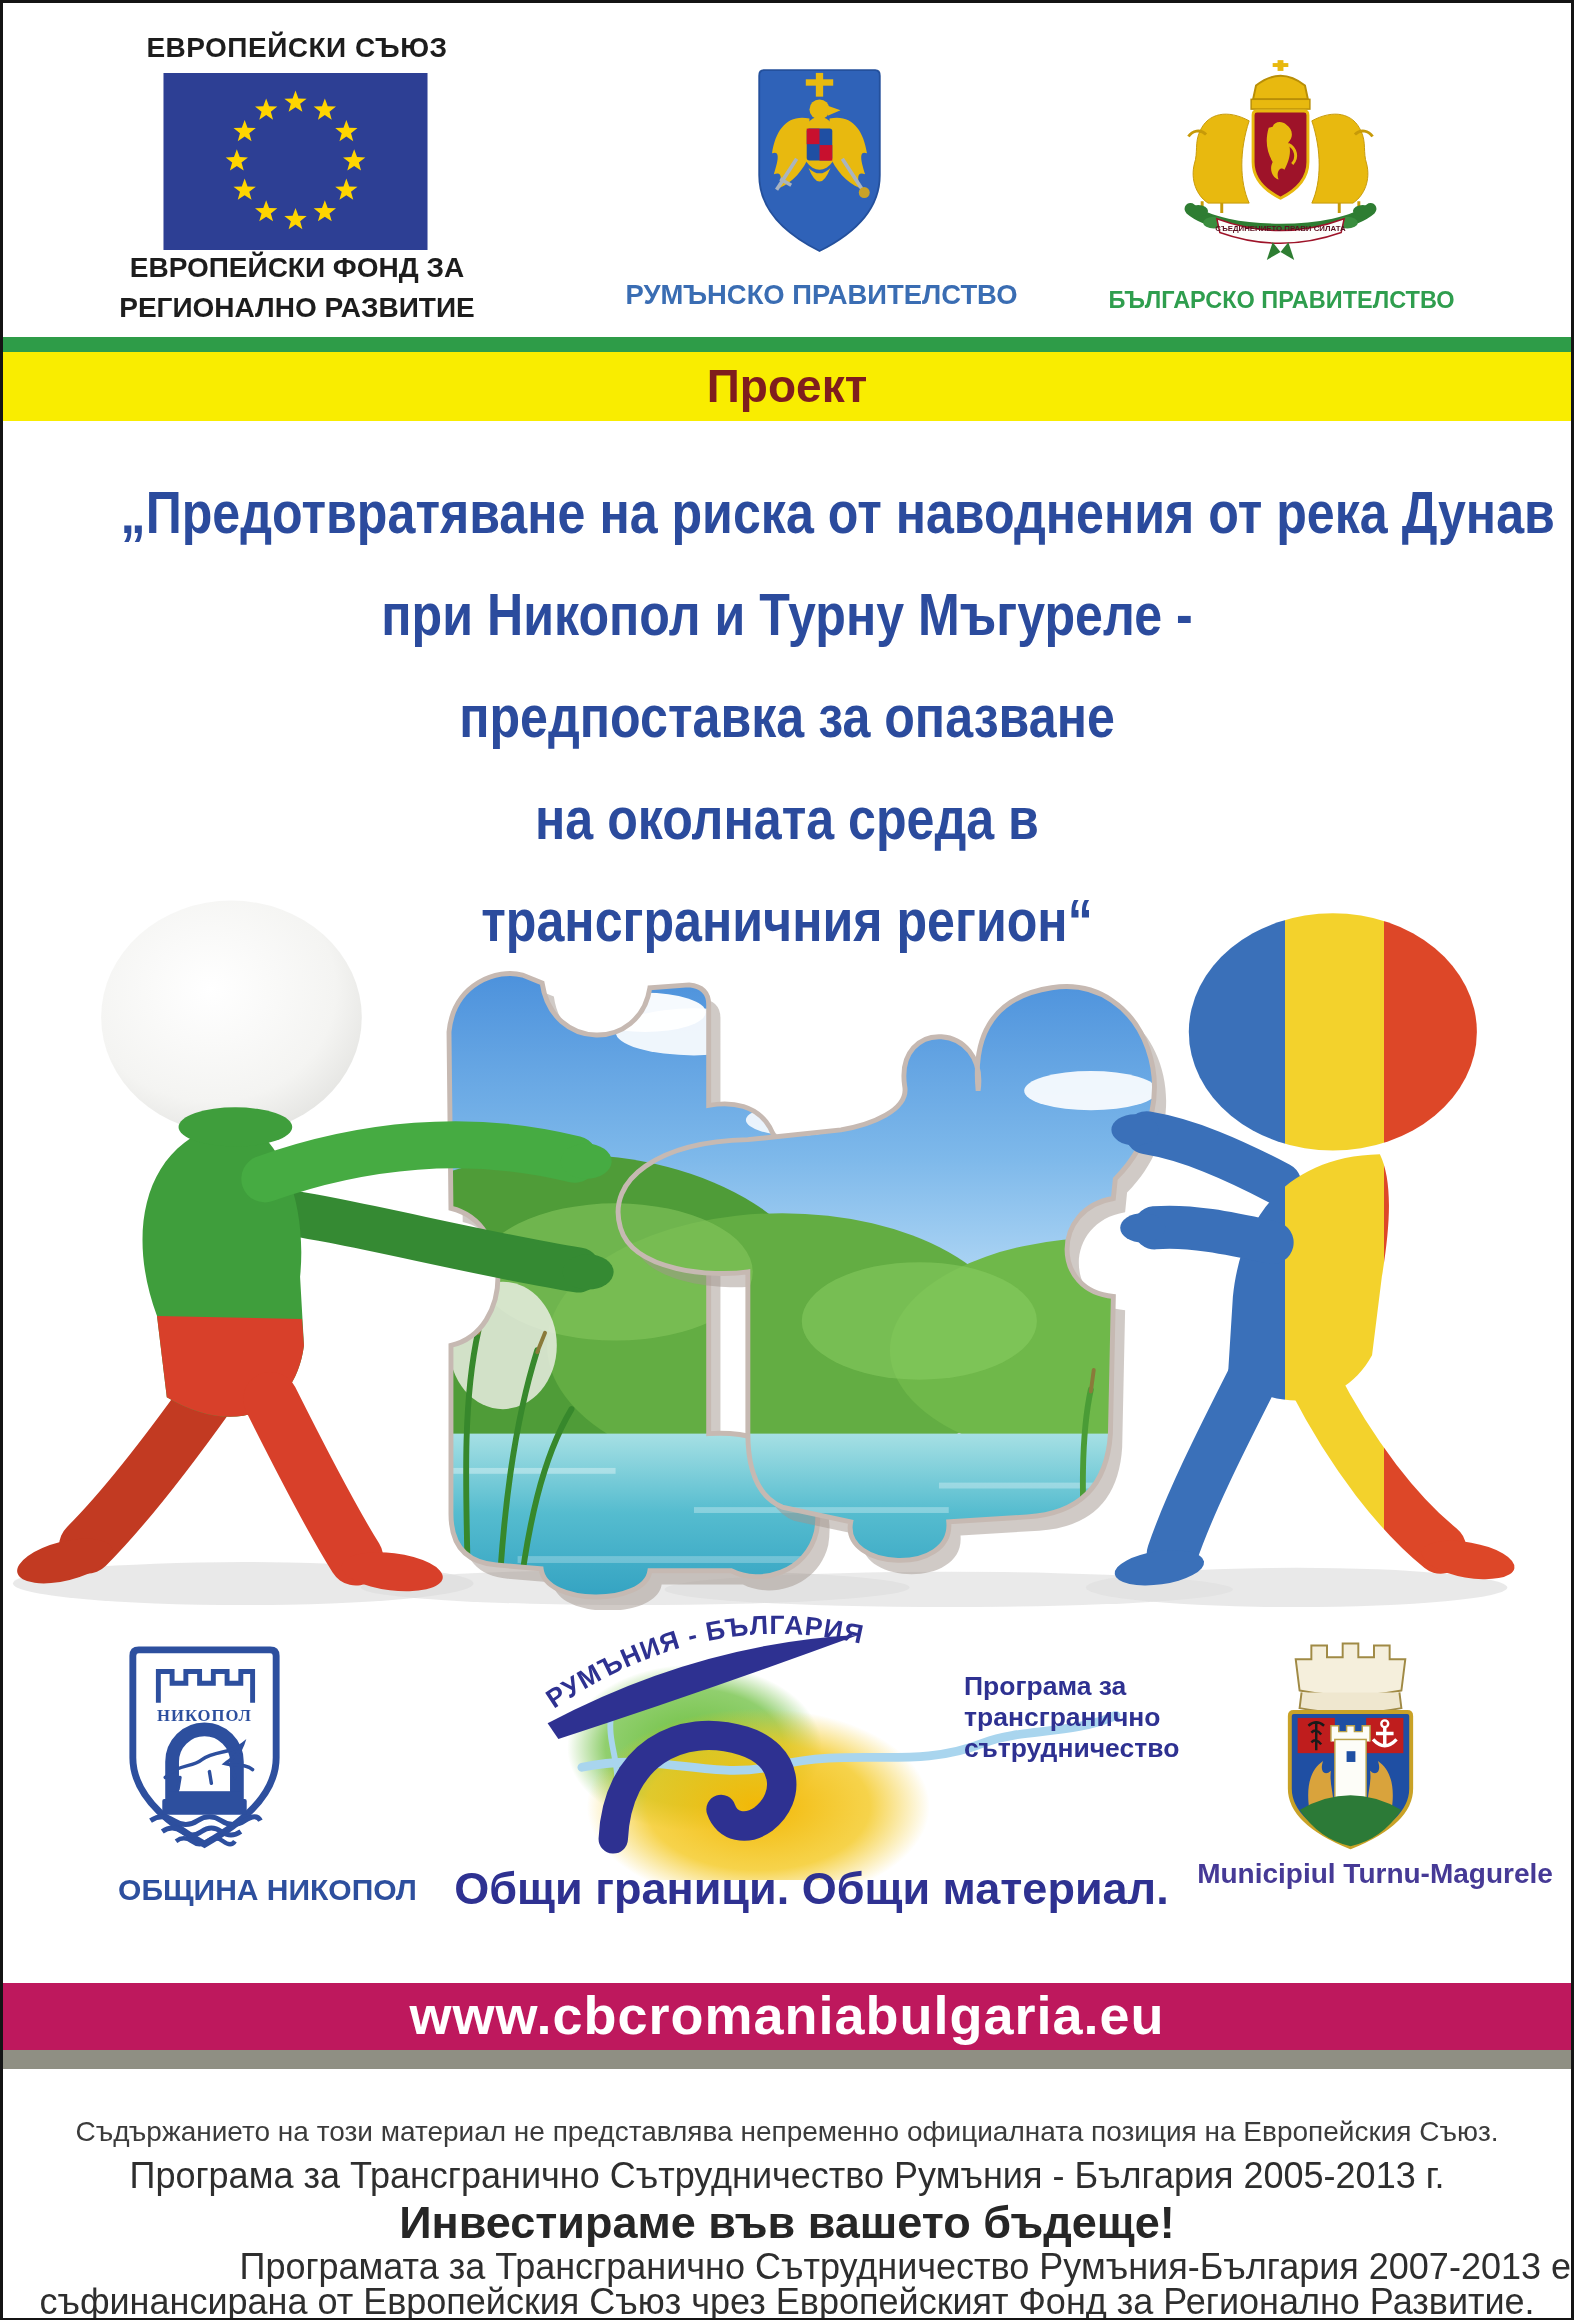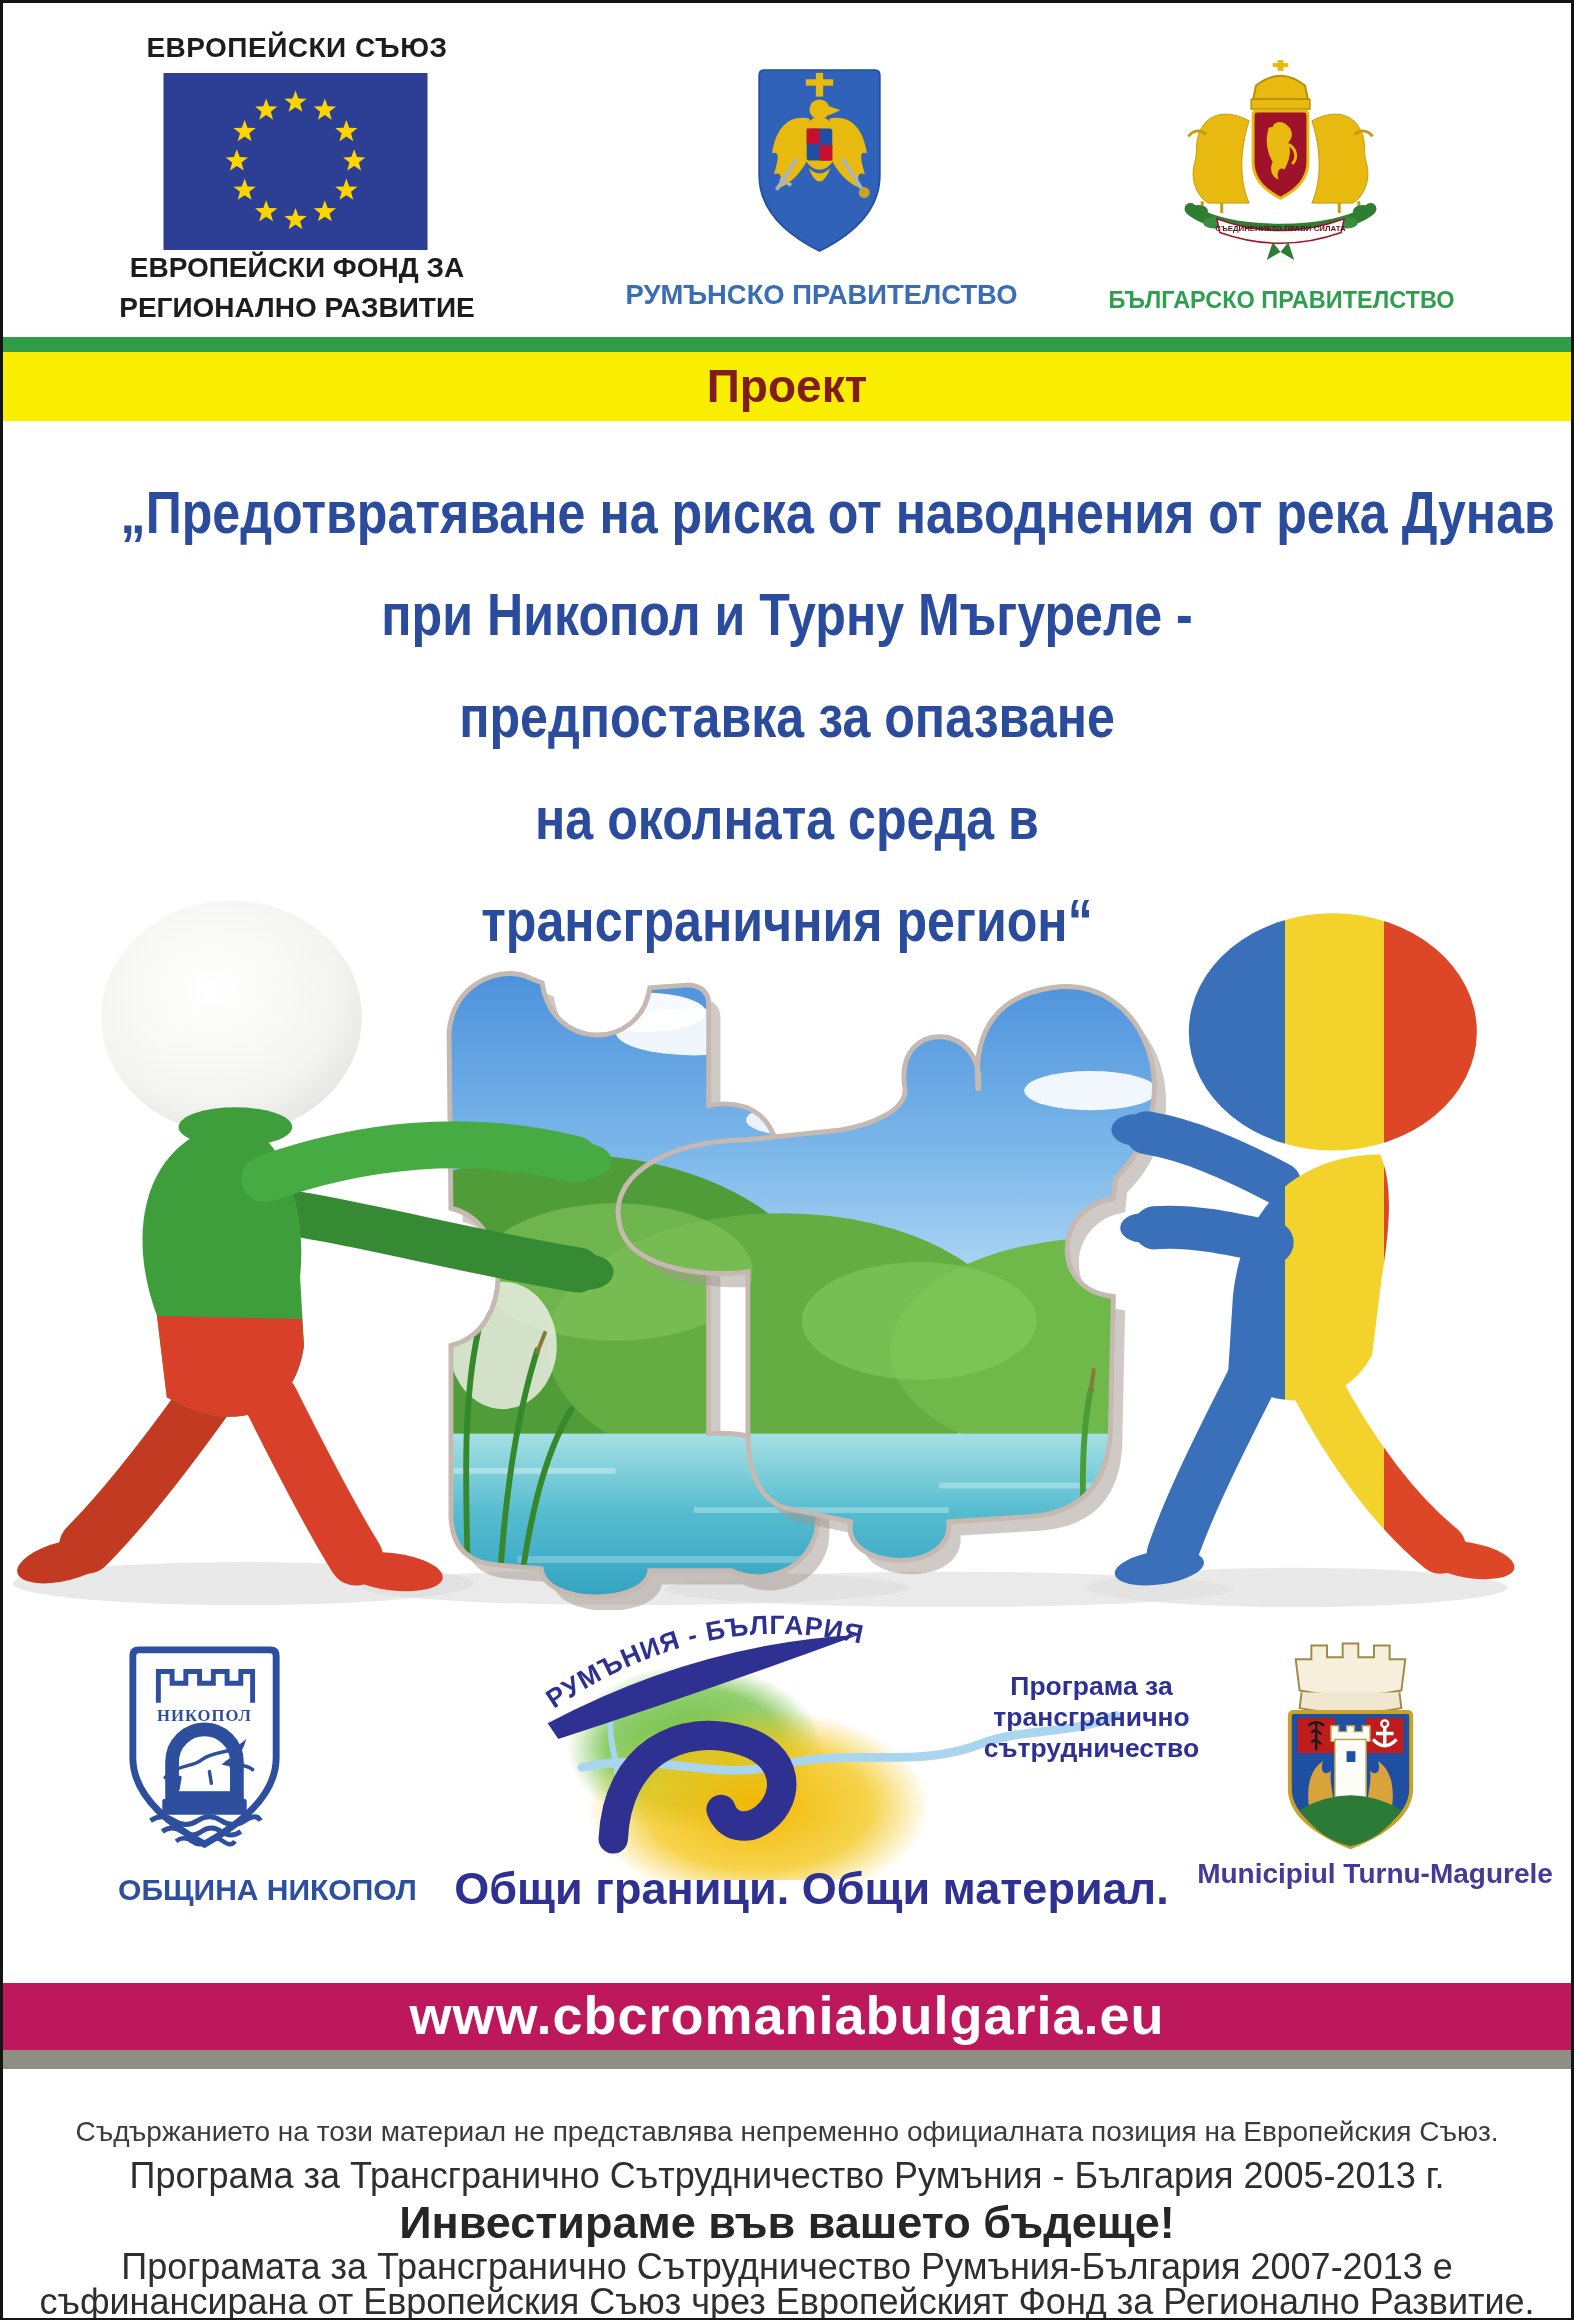--- a/index.html
+++ b/index.html
@@ -30,35 +30,35 @@
   .title-block{left:0;top:459px;width:100%;transform:scaleX(.85);transform-origin:50% 0;}
   .title-line{width:100%;text-align:center;font-size:59px;line-height:102px;font-weight:700;color:#2b4b9d;white-space:nowrap;}
 
   
   .illu{left:4.9px;top:877px;}
 
   
   .nik-svg{left:118px;top:1639px;}
   .nik-label{left:49px;top:1870px;width:431px;font-size:30px;font-weight:600;color:#2d4f9e;}
   .prog-svg{left:461px;top:1583px;}
-  .prog-tagline{left:961px;top:1668px;width:255px;color:#2e3191;font-size:26.5px;font-weight:700;line-height:31px;text-align:center;}
+  .prog-tagline{left:961px;top:1668px;width:255px;color:#2e3191;font-size:26.5px;font-weight:700;line-height:31px;}
   .prog-slogan{left:245px;top:1860px;width:1127px;font-size:45px;font-weight:700;color:#2e3191;}
   .turnu-svg{left:1269px;top:1619px;}
   .turnu-label{left:1181px;top:1855px;width:382px;font-size:28px;font-weight:600;color:#463a96;}
 
   
   .url-bar{left:0;top:1980px;width:100%;height:67px;background:#be185d;}
   .url-bar .lbl{width:100%;line-height:65px;text-align:center;font-size:54px;font-weight:700;color:#ffffff;letter-spacing:1px;}
   .gray-strip{left:0;top:2047px;width:100%;height:18.6px;background:#8f8f83;}
 
   
   .f-disclaimer{left:0;top:2113px;width:100%;font-size:28px;font-weight:500;color:#3b3b3b;}
   .f-program{left:0;top:2152px;width:100%;font-size:36px;font-weight:500;color:#2e2e2e;}
   .f-invest{left:0;top:2194px;width:100%;font-size:45px;font-weight:600;color:#262626;}
-  .f-fund1{left:0;top:2243px;width:100%;font-size:36px;font-weight:500;color:#2e2e2e;}
+  .f-fund1{left:0;top:2243px;width:100%;font-size:36px;font-weight:500;color:#2e2e2e;text-align:right;}
   .f-fund2{left:0;top:2278px;width:100%;font-size:36px;font-weight:500;color:#2e2e2e;}
 </style>
 </head>
 <body>
 
 <div class="poster">
 
   <div class="abs ctr eu-title">ЕВРОПЕЙСКИ СЪЮЗ</div>
 
   <svg class="abs eu-flag" width="265" height="177" viewBox="0 0 270 181">

